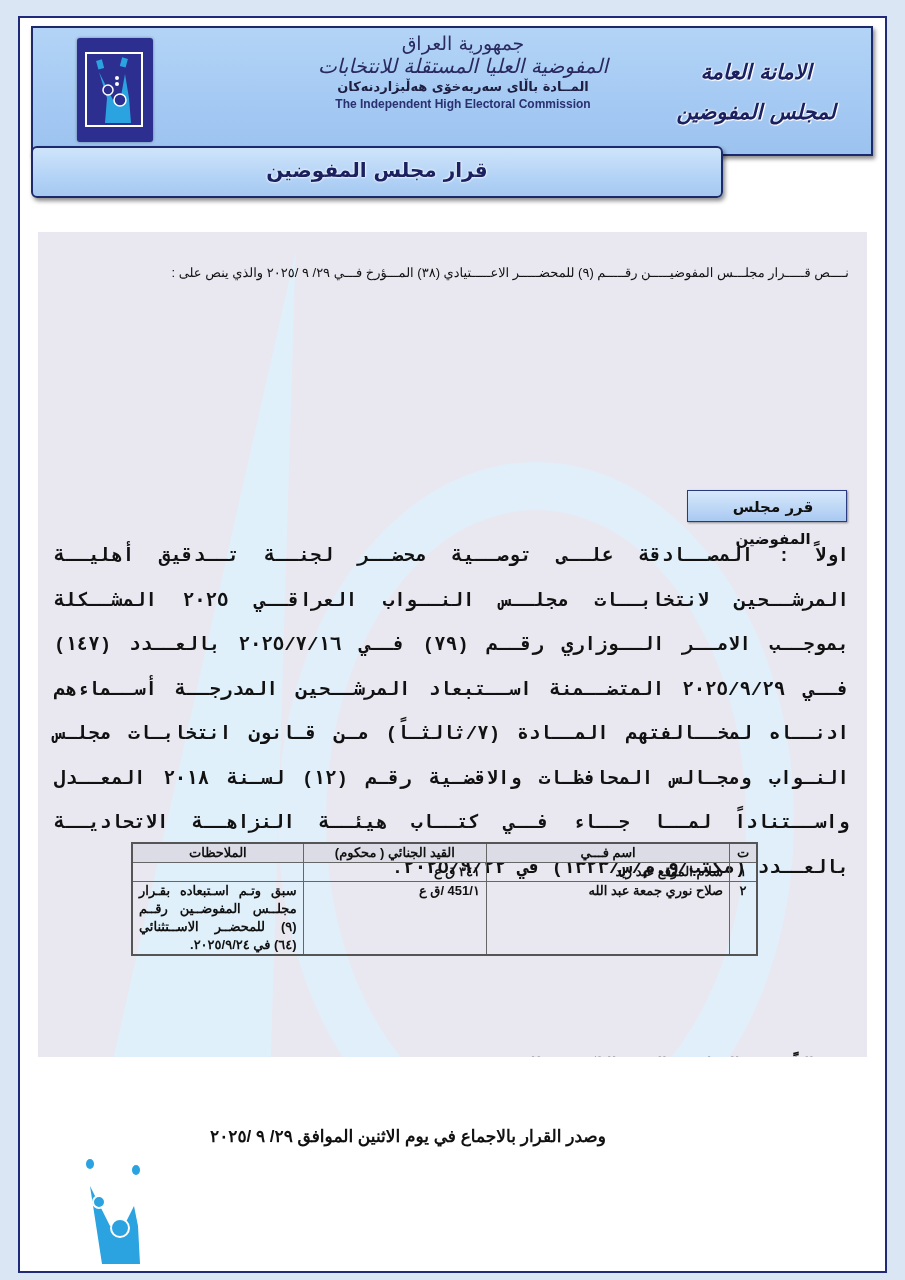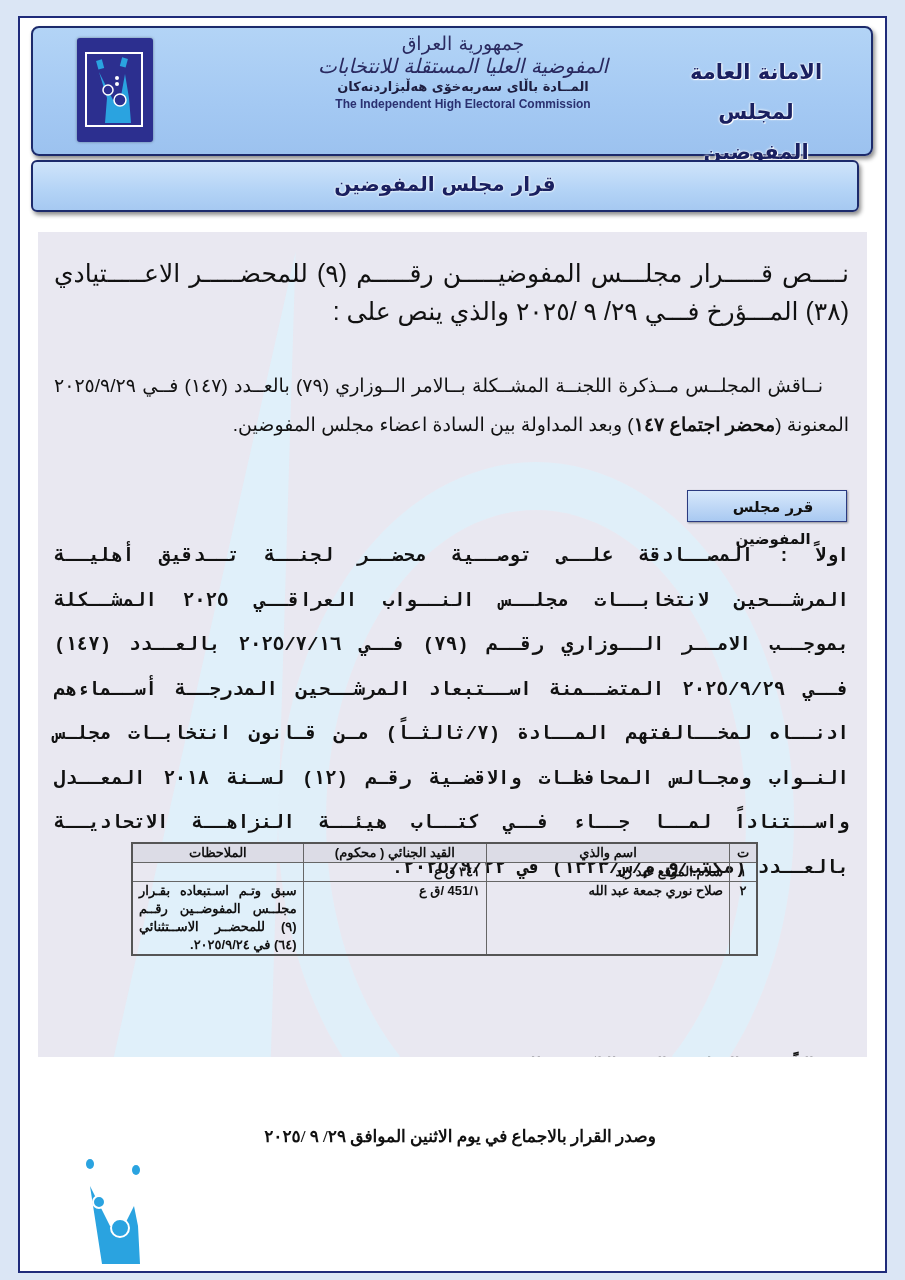--- a/index.html
+++ b/index.html
@@ -10,21 +10,21 @@
     position:relative;
   }
   .page {
     position:absolute; left:18px; top:16px; width:869px; height:1257px;
     background:#ffffff;
     border:2px solid #1f2b7a;
     box-sizing:border-box;
   }
   .header-box {
     position:absolute; left:11px; top:8px; width:842px; height:130px;
-    border:2px solid #1c2a6b; border-radius:8px;
+    border:2px solid #1c2a6b; border-radius:0;
     background:linear-gradient(180deg,#b3d4f6 0%,#a4c9f3 60%,#9cc2ef 100%);
     box-shadow:2px 3px 4px rgba(0,0,0,0.45);
     box-sizing:border-box;
   }
   .logo-box {
     position:absolute; left:44px; top:10px; width:76px; height:104px;
     background:#2c2f8f; border-radius:3px;
     box-shadow:0 0 3px rgba(0,0,0,0.4);
   }
   .logo-box .frame {
@@ -36,23 +36,24 @@
     color:#1a1a55;
   }
   .commission .ar1 { font-family:"DejaVu Serif", serif; font-size:19px; line-height:22px; color:#2a2a60; }
   .commission .ar2 { font-family:"DejaVu Serif", serif; font-size:20px; line-height:24px; color:#2a2a60;font-style:italic; }
   .commission .ku { font-size:13px; font-weight:bold; line-height:18px; color:#1e1e40; }
   .commission .en { font-size:12px; font-weight:bold; line-height:16px; color:#2a3070; font-family:"Liberation Sans", sans-serif; }
   .secretariat {
     position:absolute; right:30px; top:24px; width:170px; text-align:center;
     font-weight:bold; font-size:21px; line-height:40px; color:#1a2060;
     text-shadow:0 0 2px #fff, 0 0 3px #fff, 1px 1px 0 #fff;
+    font-style:italic;
   }
   .title-box {
-    position:absolute; left:11px; top:142px; width:828px; height:52px;
+    position:absolute; left:11px; top:128px; width:692px; height:52px;
     border:2px solid #1c2a6b; border-radius:6px;
     background:linear-gradient(180deg,#cfe4fa 0%,#b3d3f6 60%,#a6c9f1 100%);
     box-shadow:2px 3px 4px rgba(0,0,0,0.45);
     box-sizing:border-box; text-align:center;
   }
   .title-box span {
     display:inline-block; margin-top:10px; font-weight:bold; font-size:20px; color:#1a2060;
     text-shadow:0 0 2px #fff, 0 0 3px #fff;
   }
   .content {
@@ -65,21 +66,21 @@
     border-bottom:820px solid #dff1fb; opacity:0.9; transform:skewX(-8deg);
   }
   .wm-arc {
     position:absolute; left:240px; top:230px; width:420px; height:620px;
     border:48px solid #dff1fb; border-radius:50%; border-bottom-color:transparent; opacity:0.85;
   }
   .text-block {
     position:absolute; direction:rtl; text-align:justify; color:#111;
     font-family:"Liberation Sans", sans-serif;
   }
-  .p1 { right:18px; top:22px; width:795px; font-size:25px; line-height:38px; }
+  .p1 { right:18px; top:22px; width:795px; font-size:13px; line-height:38px; }
   .p2 { right:18px; top:134px; width:795px; font-size:19px; line-height:39px; }
   .p2 .first { padding-right:26px; }
   .bold { font-weight:bold; }
   .decision-btn {
     position:absolute; right:20px; top:258px; width:160px; height:32px;
     border:1px solid #2a3a80; background:linear-gradient(180deg,#d7e8fb,#a9c9f1);
     box-shadow:1px 1px 2px rgba(0,0,0,0.4);
     text-align:center; font-weight:bold; font-size:15px; line-height:32px; color:#111;
     direction:rtl; box-sizing:border-box;padding-left:12px;
   }
@@ -93,22 +94,22 @@
   table.cand th, table.cand td {
     border:1px solid #666; padding:0 6px; text-align:right; vertical-align:top; line-height:18px;
   }
   table.cand th { background:#dcdce6;text-align:center; }
   table.cand td.num { width:14px; text-align:center; }
   table.cand td.notes { width:165px; text-align:justify; }
   .item { position:absolute; right:48px; direction:rtl; font-weight:bold; font-size:17px; color:#111; font-family:"Liberation Sans", sans-serif; }
   .item2 { top:786px; }
   .item3 { top:822px; }
   .footer-line {
-    position:absolute; left:190px; top:1108px; width:500px; text-align:center;
-    direction:rtl; font-weight:bold; font-size:17px; color:#111; font-family:Liberation Serif, serif;
+    position:absolute; left:190px; top:1108px; width:500px; text-align:left;
+    direction:rtl; font-weight:bold; font-size:17px; color:#111; font-family:Liberation Sans, sans-serif;
   }
   .bottom-logo { position:absolute; left:34px; top:1128px; width:90px; height:125px; }
 </style>
 </head>
 <body>
 
 <div class="page">
 
   <div class="header-box">
     <div class="logo-box">
@@ -138,36 +139,33 @@
   <div class="title-box">
     <span>قرار مجلس المفوضين</span>
   </div>
 
   <div class="content">
     <div class="wm-shape1"></div>
     <div class="wm-arc"></div>
 
     <div class="text-block p1">نــــص قـــــرار مجلـــس المفوضيـــــن رقـــــم (٩) للمحضـــــر الاعـــــتيادي (٣٨) المـــؤرخ فـــي ٢٩/ ٩ /٢٠٢٥ والذي ينص على :</div>
 
-    <div class="text-block p2">
-      <span class="first">نــاقش المجلــس مــذكرة اللجنــة المشــكلة بــالامر الــوزاري (٧٩) بالعــدد (١٤٧) فــي ٢٠٢٥/٩/٢٩ المعنونة (</span><span class="bold">محضر اجتماع ١٤٧</span><span>) وبعد المداولة بين السادة اعضاء مجلس المفوضين.</span>
-    </div>
 
     <div class="decision-btn">قرر مجلس المفوضين</div>
 
     <div class="text-block p3">
       <span>اولاً :</span>
       <span>المصــادقة علــى توصــية محضــر لجنــة تــدقيق أهليــة المرشــحين لانتخابــات مجلــس النــواب العراقــي ٢٠٢٥ المشــكلة بموجــب الامــر الــوزاري رقــم (٧٩) فــي ٢٠٢٥/٧/١٦ بالعــدد (١٤٧) فــي ٢٠٢٥/٩/٢٩ المتضــمنة اســتبعاد المرشــحين المدرجــة أســماءهم ادنــاه لمخــالفتهم المــادة (٧/ثالثـاً) مـن قـانون انتخابـات مجلـس النـواب ومجـالس المحافظـات والاقضـية رقـم (١٢) لسـنة ٢٠١٨ المعــدل واســتناداً لمــا جــاء فــي كتــاب هيئــة النزاهــة الاتحاديــة بالعــدد (مكتب/ق.م/س/١٣٢٣) في ٢٠٢٥/٩/٢٢.</span>
     </div>
 
     <table class="cand">
       <thead>
         <tr>
           <th>ت</th>
-          <th>اسم والذي</th>
+          <th>اسم فـــي</th>
           <th>القيد الجنائي ( محكوم)</th>
           <th>الملاحظات</th>
         </tr>
       </thead>
       <tbody>
         <tr>
           <td class="num">١</td>
           <td style="width:245px">سلام الموقع عبد زيد</td>
           <td style="width:180px">٣٤١ ق ع</td>
           <td class="notes"></td>

